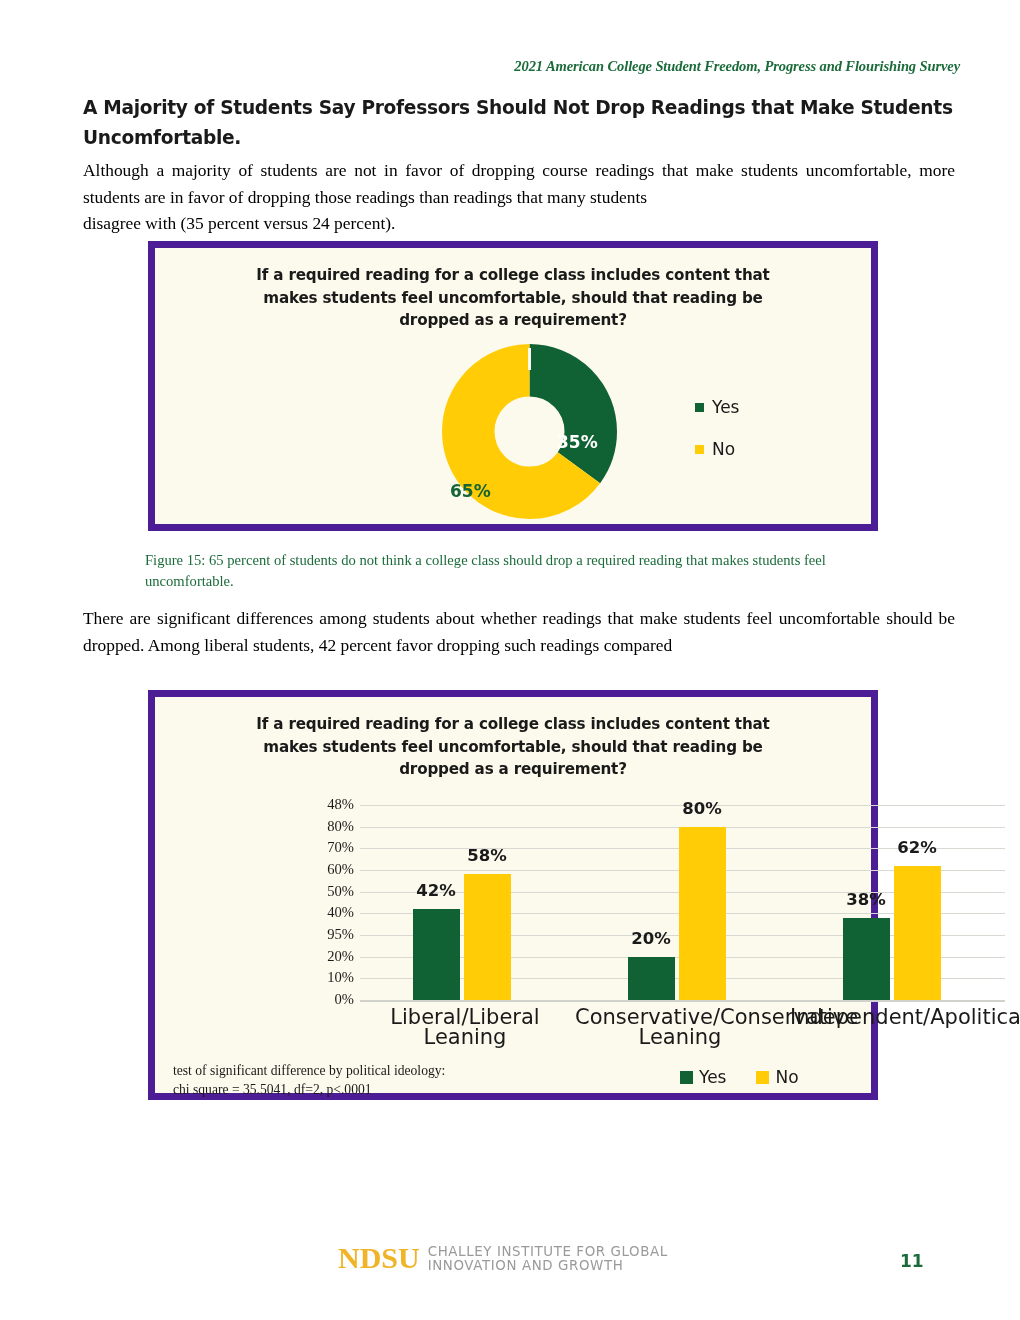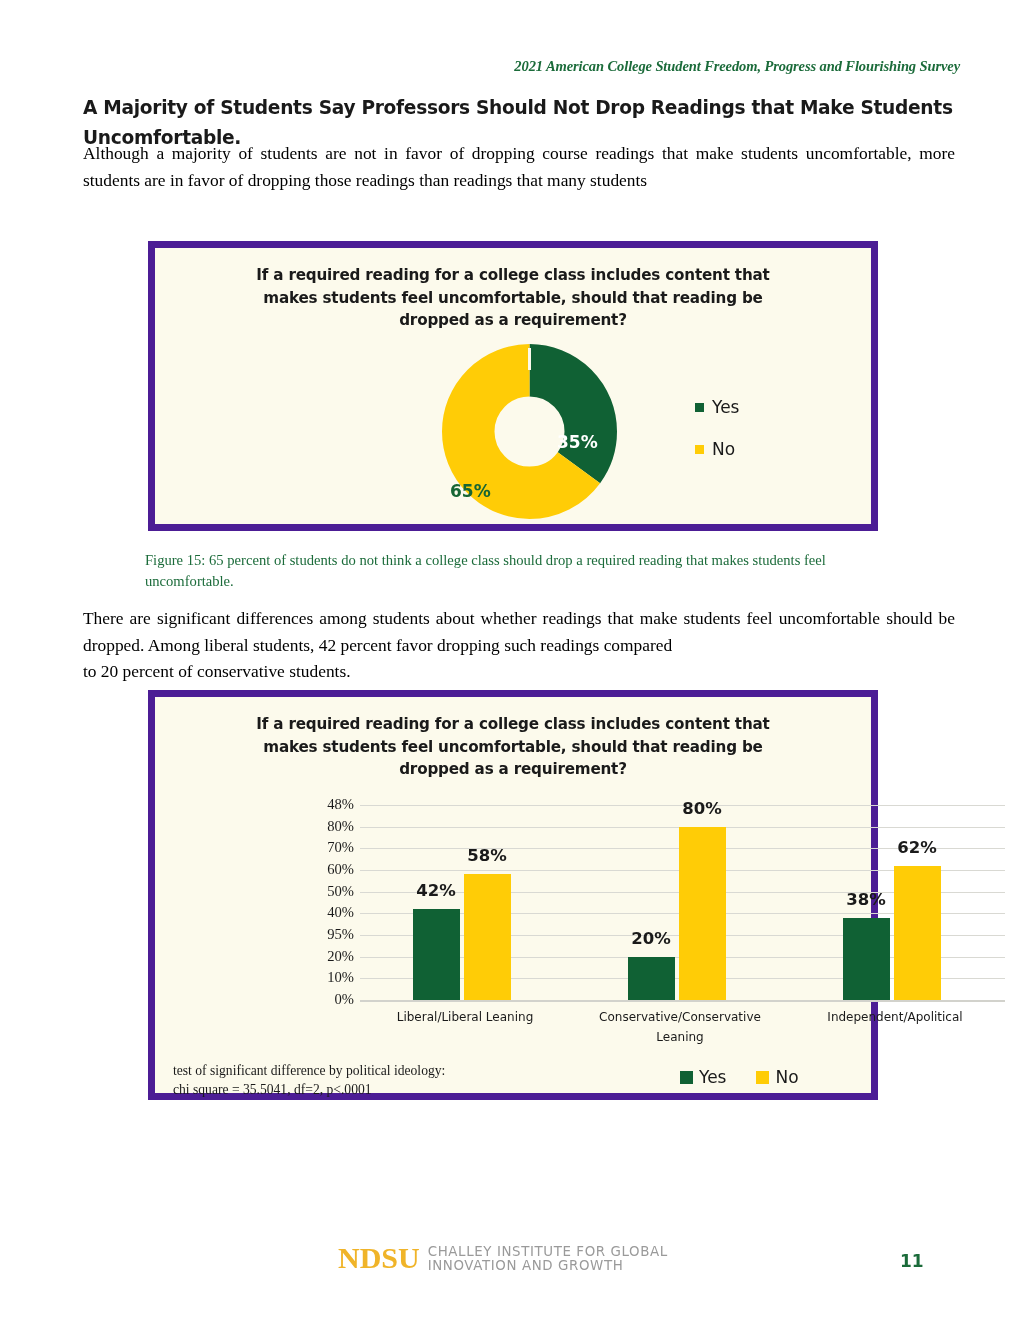--- a/index.html
+++ b/index.html
@@ -59,21 +59,21 @@
     position: absolute;
     left: 83px;
     width: 872px;
     font-family: "Liberation Serif", serif;
     font-size: 17.4px;
     line-height: 26.6px;
     text-align: justify;
     color: #000000;
   }
   .para .lastline { display: block; text-align: left; }
-  #para-1 { top: 140px; font-family: Liberation Serif, serif; }
+  #para-1 { top: 157px; font-family: Liberation Serif, serif; }
   #para-2 { top: 605px; }
 
   
   .chart-box {
     position: absolute;
     background: #fcfaec;
     border: 7px solid #4c1d95;
     box-sizing: border-box;
   }
   #chart-box-1 { left: 148px; top: 241px; width: 730px; height: 290px; }
@@ -205,21 +205,21 @@
     font-weight: bold;
     color: #1a1a1a;
   }
 
   .xcat {
     position: absolute;
     top: 202px;
     width: 210px;
     text-align: center;
     font-family: "DejaVu Sans", sans-serif;
-    font-size: 12px;
+    font-size: 21px;
     line-height: 20px;
     color: #1a1a1a;
   }
 
   
   .stats-note {
     position: absolute;
     left: 18px;
     top: 365px;
     font-family: "Liberation Serif", serif;
@@ -304,20 +304,21 @@
 
   <div class="running-header">2021 American College Student Freedom, Progress and Flourishing Survey</div>
 
   <div class="section-heading">
     <span>A Majority of Students Say Professors Should Not Drop Readings that Make Students</span>
     <span class="last">Uncomfortable.</span>
   </div>
 
   <div class="para" id="para-1">
     <span>Although a majority of students are not in favor of dropping course readings that make students uncomfortable, more students are in favor of dropping those readings than readings that many students</span>
+    <span class="lastline">disagree with (35 percent versus 24 percent).</span>
   </div>
 
   <div class="chart-box" id="chart-box-1">
 
     <div class="chart-title">
       <span>If a required reading for a college class includes content that</span><br>
       <span>makes students feel uncomfortable, should that reading be</span><br>
       <span>dropped as a requirement?</span>
     </div>
 
@@ -343,21 +344,20 @@
         <span class="swatch" style="background:#ffcc06"></span>
         <span class="legend-text">No</span>
       </div>
     </div>
   </div>
 
   <div class="figure-caption" id="caption-15">Figure 15: 65 percent of students do not think a college class should drop a required reading that makes students feel uncomfortable.</div>
 
   <div class="para" id="para-2">
     <span>There are significant differences among students about whether readings that make students feel uncomfortable should be dropped. Among liberal students, 42 percent favor dropping such readings compared</span>
-    <span class="lastline">to 20 percent of conservative students.</span>
   </div>
 
   <div class="chart-box" id="chart-box-2">
 
     <div class="chart-title">
       <span>If a required reading for a college class includes content that</span><br>
       <span>makes students feel uncomfortable, should that reading be</span><br>
       <span>dropped as a requirement?</span>
     </div>
 

